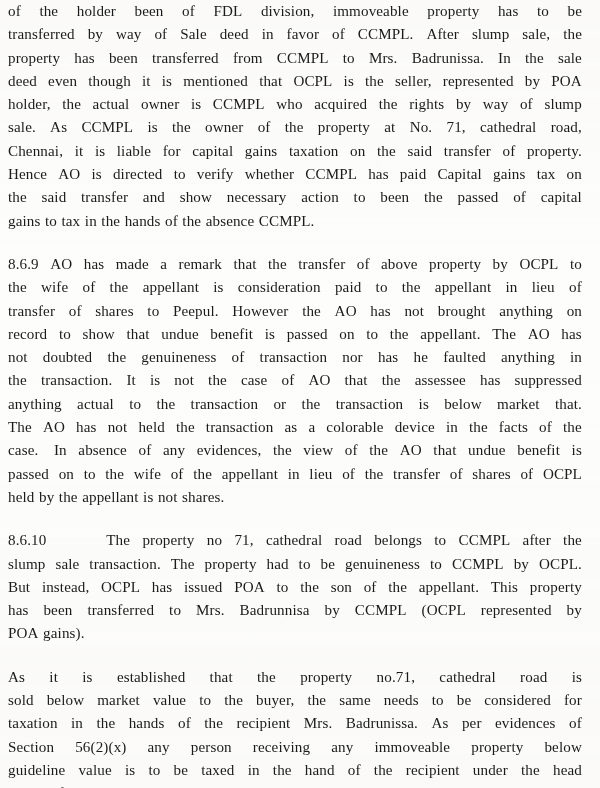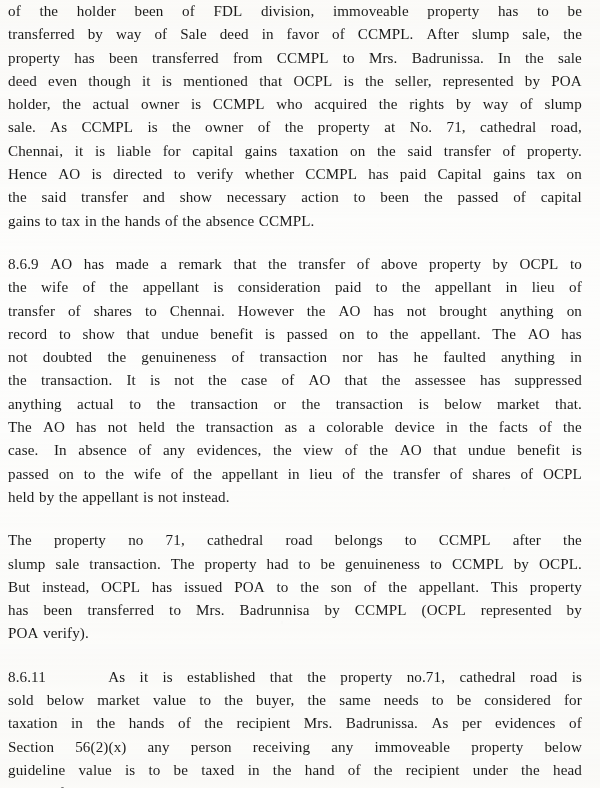--- a/index.html
+++ b/index.html
@@ -90,41 +90,41 @@
         <div class="line"><span class="w">sale.</span><span class="w">As</span><span class="w">CCMPL</span><span class="w">is</span><span class="w">the</span><span class="w">owner</span><span class="w">of</span><span class="w">the</span><span class="w">property</span><span class="w">at</span><span class="w">No.</span><span class="w">71,</span><span class="w">cathedral</span><span class="w">road,</span></div>
         <div class="line"><span class="w">Chennai,</span><span class="w">it</span><span class="w">is</span><span class="w">liable</span><span class="w">for</span><span class="w">capital</span><span class="w">gains</span><span class="w">taxation</span><span class="w">on</span><span class="w">the</span><span class="w">said</span><span class="w">transfer</span><span class="w">of</span><span class="w">property.</span></div>
         <div class="line"><span class="w">Hence</span><span class="w">AO</span><span class="w">is</span><span class="w">directed</span><span class="w">to</span><span class="w">verify</span><span class="w">whether</span><span class="w">CCMPL</span><span class="w">has</span><span class="w">paid</span><span class="w">Capital</span><span class="w">gains</span><span class="w">tax</span><span class="w">on</span></div>
         <div class="line"><span class="w">the</span><span class="w">said</span><span class="w">transfer</span><span class="w">and</span><span class="w">show</span><span class="w">necessary</span><span class="w">action</span><span class="w">to</span><span class="w">been</span><span class="w">the</span><span class="w">passed</span><span class="w">of</span><span class="w">capital</span></div>
         <div class="line last"><span class="w">gains</span><span class="w">to</span><span class="w">tax</span><span class="w">in</span><span class="w">the</span><span class="w">hands</span><span class="w">of</span><span class="w">the</span><span class="w">absence</span><span class="w">CCMPL.</span></div>
       </div>
       <div class="gap-para"></div>
       <div class="para">
         <div class="line"><span class="w">8.6.9</span><span class="w">AO</span><span class="w">has</span><span class="w">made</span><span class="w">a</span><span class="w">remark</span><span class="w">that</span><span class="w">the</span><span class="w">transfer</span><span class="w">of</span><span class="w">above</span><span class="w">property</span><span class="w">by</span><span class="w">OCPL</span><span class="w">to</span></div>
         <div class="line"><span class="w">the</span><span class="w">wife</span><span class="w">of</span><span class="w">the</span><span class="w">appellant</span><span class="w">is</span><span class="w">consideration</span><span class="w">paid</span><span class="w">to</span><span class="w">the</span><span class="w">appellant</span><span class="w">in</span><span class="w">lieu</span><span class="w">of</span></div>
-        <div class="line"><span class="w">transfer</span><span class="w">of</span><span class="w">shares</span><span class="w">to</span><span class="w">Chennai.</span><span class="w">However</span><span class="w">the</span><span class="w">AO</span><span class="w">has</span><span class="w">not</span><span class="w">brought</span><span class="w">anything</span><span class="w">on</span></div>
+        <div class="line"><span class="w">transfer</span><span class="w">of</span><span class="w">shares</span><span class="w">to</span><span class="w">Peepul.</span><span class="w">However</span><span class="w">the</span><span class="w">AO</span><span class="w">has</span><span class="w">not</span><span class="w">brought</span><span class="w">anything</span><span class="w">on</span></div>
         <div class="line"><span class="w">record</span><span class="w">to</span><span class="w">show</span><span class="w">that</span><span class="w">undue</span><span class="w">benefit</span><span class="w">is</span><span class="w">passed</span><span class="w">on</span><span class="w">to</span><span class="w">the</span><span class="w">appellant.</span><span class="w">The</span><span class="w">AO</span><span class="w">has</span></div>
         <div class="line"><span class="w">not</span><span class="w">doubted</span><span class="w">the</span><span class="w">genuineness</span><span class="w">of</span><span class="w">transaction</span><span class="w">nor</span><span class="w">has</span><span class="w">he</span><span class="w">faulted</span><span class="w">anything</span><span class="w">in</span></div>
         <div class="line"><span class="w">the</span><span class="w">transaction.</span><span class="w">It</span><span class="w">is</span><span class="w">not</span><span class="w">the</span><span class="w">case</span><span class="w">of</span><span class="w">AO</span><span class="w">that</span><span class="w">the</span><span class="w">assessee</span><span class="w">has</span><span class="w">suppressed</span></div>
         <div class="line"><span class="w">anything</span><span class="w">actual</span><span class="w">to</span><span class="w">the</span><span class="w">transaction</span><span class="w">or</span><span class="w">the</span><span class="w">transaction</span><span class="w">is</span><span class="w">below</span><span class="w">market</span><span class="w">that.</span></div>
         <div class="line"><span class="w">The</span><span class="w">AO</span><span class="w">has</span><span class="w">not</span><span class="w">held</span><span class="w">the</span><span class="w">transaction</span><span class="w">as</span><span class="w">a</span><span class="w">colorable</span><span class="w">device</span><span class="w">in</span><span class="w">the</span><span class="w">facts</span><span class="w">of</span><span class="w">the</span></div>
         <div class="line"><span class="w">case.</span><span class="w"> In</span><span class="w">absence</span><span class="w">of</span><span class="w">any</span><span class="w">evidences,</span><span class="w">the</span><span class="w">view</span><span class="w">of</span><span class="w">the</span><span class="w">AO</span><span class="w">that</span><span class="w">undue</span><span class="w">benefit</span><span class="w">is</span></div>
         <div class="line"><span class="w">passed</span><span class="w">on</span><span class="w">to</span><span class="w">the</span><span class="w">wife</span><span class="w">of</span><span class="w">the</span><span class="w">appellant</span><span class="w">in</span><span class="w">lieu</span><span class="w">of</span><span class="w">the</span><span class="w">transfer</span><span class="w">of</span><span class="w">shares</span><span class="w">of</span><span class="w">OCPL</span></div>
-        <div class="line last"><span class="w">held</span><span class="w">by</span><span class="w">the</span><span class="w">appellant</span><span class="w">is</span><span class="w">not</span><span class="w">instead.</span></div>
+        <div class="line last"><span class="w">held</span><span class="w">by</span><span class="w">the</span><span class="w">appellant</span><span class="w">is</span><span class="w">not</span><span class="w">shares.</span></div>
       </div>
       <div class="gap-para"></div>
       <div class="para">
-        <div class="line"><span class="w">The</span><span class="w">property</span><span class="w">no</span><span class="w">71,</span><span class="w">cathedral</span><span class="w">road</span><span class="w">belongs</span><span class="w">to</span><span class="w">CCMPL</span><span class="w">after</span><span class="w">the</span></div>
+        <div class="line"><span class="w num-tab">8.6.10</span><span class="w">The</span><span class="w">property</span><span class="w">no</span><span class="w">71,</span><span class="w">cathedral</span><span class="w">road</span><span class="w">belongs</span><span class="w">to</span><span class="w">CCMPL</span><span class="w">after</span><span class="w">the</span></div>
         <div class="line"><span class="w">slump</span><span class="w">sale</span><span class="w">transaction.</span><span class="w">The</span><span class="w">property</span><span class="w">had</span><span class="w">to</span><span class="w">be</span><span class="w">genuineness</span><span class="w">to</span><span class="w">CCMPL</span><span class="w">by</span><span class="w">OCPL.</span></div>
         <div class="line"><span class="w">But</span><span class="w">instead,</span><span class="w">OCPL</span><span class="w">has</span><span class="w">issued</span><span class="w">POA</span><span class="w">to</span><span class="w">the</span><span class="w">son</span><span class="w">of</span><span class="w">the</span><span class="w">appellant.</span><span class="w">This</span><span class="w">property</span></div>
         <div class="line"><span class="w">has</span><span class="w">been</span><span class="w">transferred</span><span class="w">to</span><span class="w">Mrs.</span><span class="w">Badrunnisa</span><span class="w">by</span><span class="w">CCMPL</span><span class="w">(OCPL</span><span class="w">represented</span><span class="w">by</span></div>
-        <div class="line last"><span class="w">POA</span><span class="w">verify).</span></div>
+        <div class="line last"><span class="w">POA</span><span class="w">gains).</span></div>
       </div>
       <div class="gap-para"></div>
       <div class="para">
-        <div class="line"><span class="w num-tab">8.6.11</span><span class="w">As</span><span class="w">it</span><span class="w">is</span><span class="w">established</span><span class="w">that</span><span class="w">the</span><span class="w">property</span><span class="w">no.71,</span><span class="w">cathedral</span><span class="w">road</span><span class="w">is</span></div>
+        <div class="line"><span class="w">As</span><span class="w">it</span><span class="w">is</span><span class="w">established</span><span class="w">that</span><span class="w">the</span><span class="w">property</span><span class="w">no.71,</span><span class="w">cathedral</span><span class="w">road</span><span class="w">is</span></div>
         <div class="line"><span class="w">sold</span><span class="w">below</span><span class="w">market</span><span class="w">value</span><span class="w">to</span><span class="w">the</span><span class="w">buyer,</span><span class="w">the</span><span class="w">same</span><span class="w">needs</span><span class="w">to</span><span class="w">be</span><span class="w">considered</span><span class="w">for</span></div>
         <div class="line"><span class="w">taxation</span><span class="w">in</span><span class="w">the</span><span class="w">hands</span><span class="w">of</span><span class="w">the</span><span class="w">recipient</span><span class="w">Mrs.</span><span class="w">Badrunissa.</span><span class="w">As</span><span class="w">per</span><span class="w">evidences</span><span class="w">of</span></div>
         <div class="line"><span class="w">Section</span><span class="w">56(2)(x)</span><span class="w">any</span><span class="w">person</span><span class="w">receiving</span><span class="w">any</span><span class="w">immoveable</span><span class="w">property</span><span class="w">below</span></div>
         <div class="line"><span class="w">guideline</span><span class="w">value</span><span class="w">is</span><span class="w">to</span><span class="w">be</span><span class="w">taxed</span><span class="w">in</span><span class="w">the</span><span class="w">hand</span><span class="w">of</span><span class="w">the</span><span class="w">recipient</span><span class="w">under</span><span class="w">the</span><span class="w">head</span></div>
         <div class="line last"><span class="w">Income</span><span class="w">from</span><span class="w">Other</span><span class="w">Sources.</span></div>
       </div>
     </div>
 </div>
 
 </body></html>

